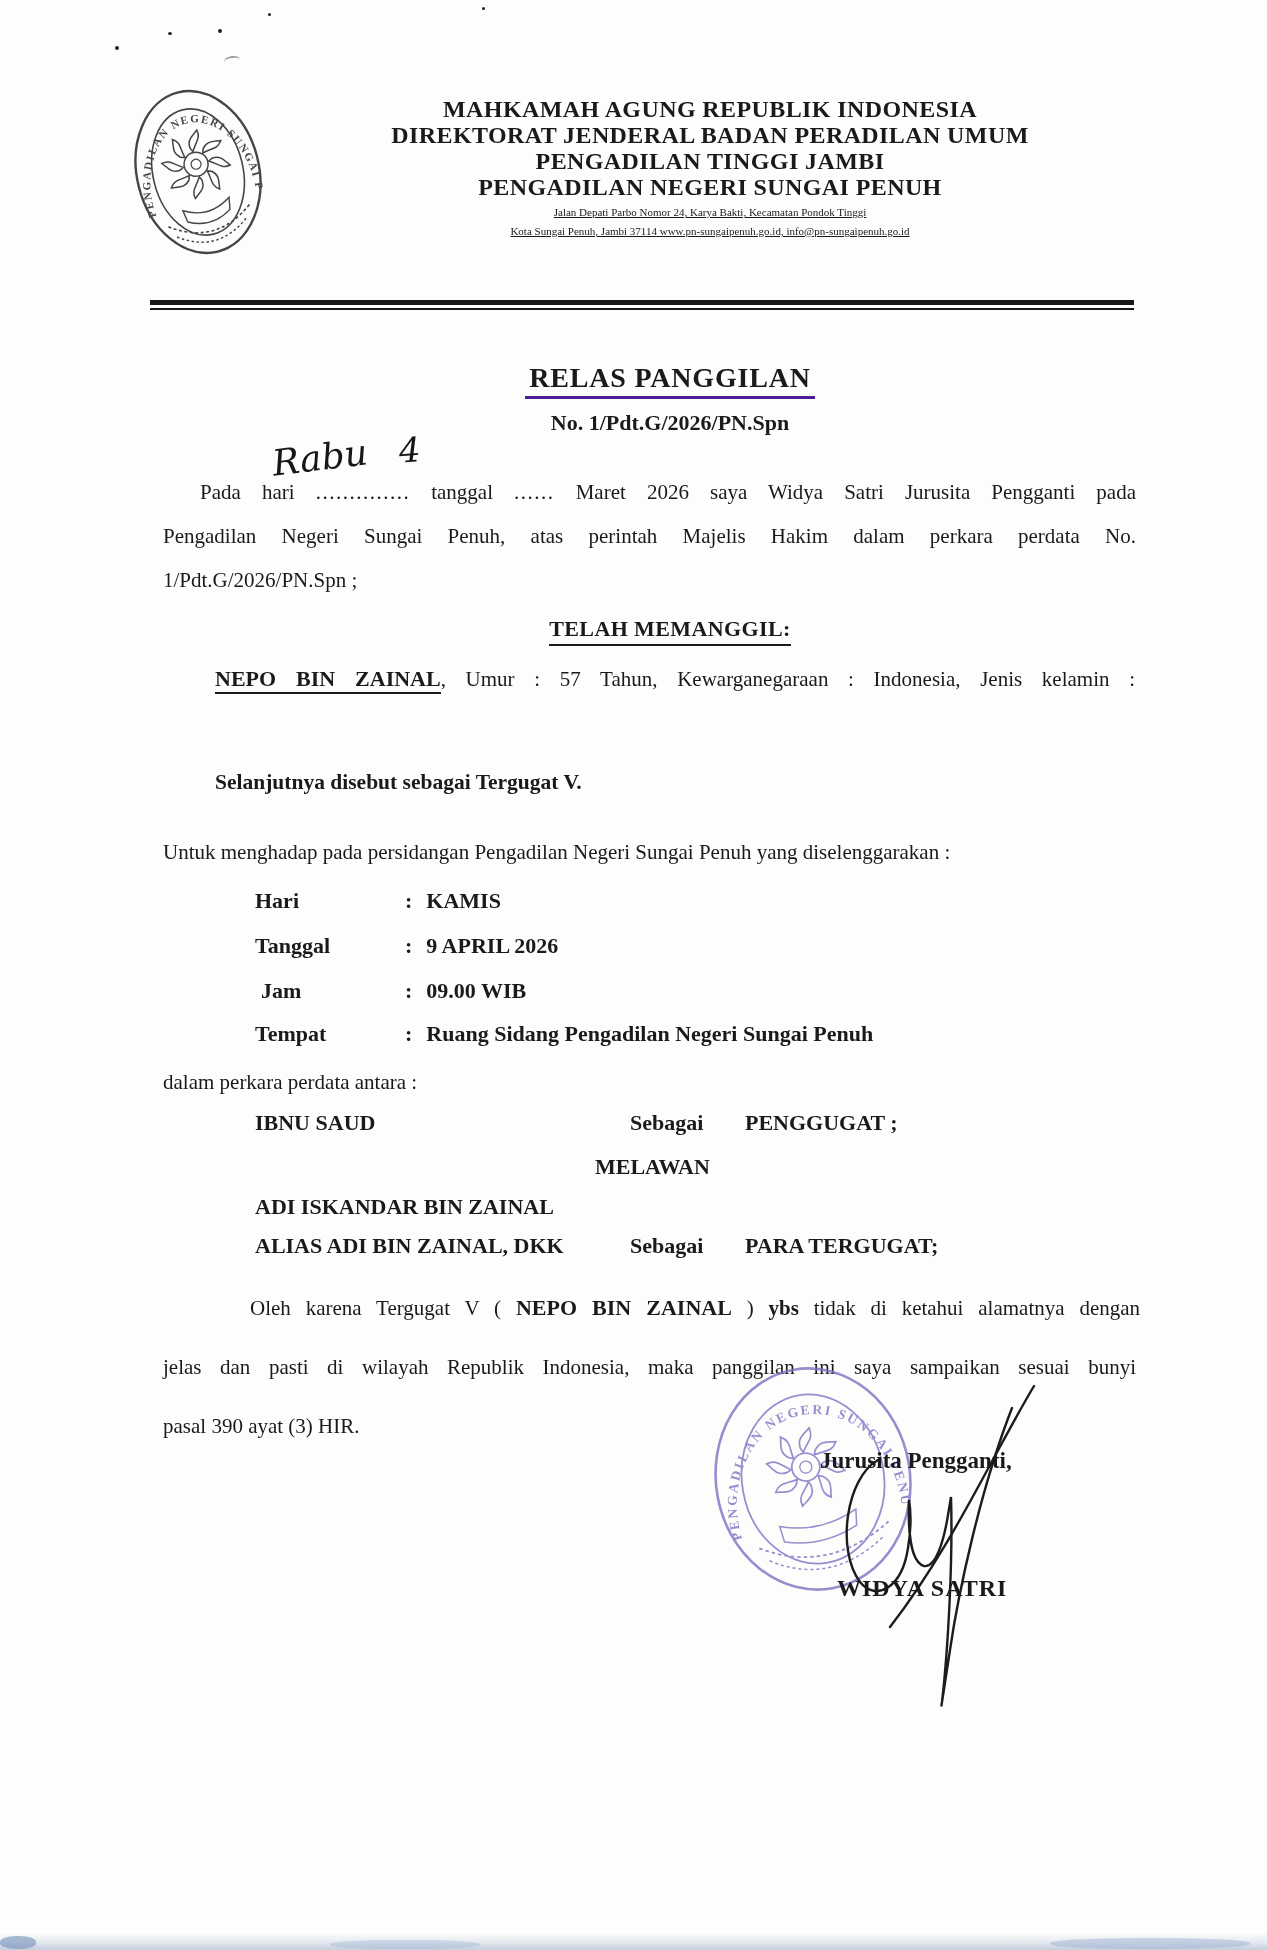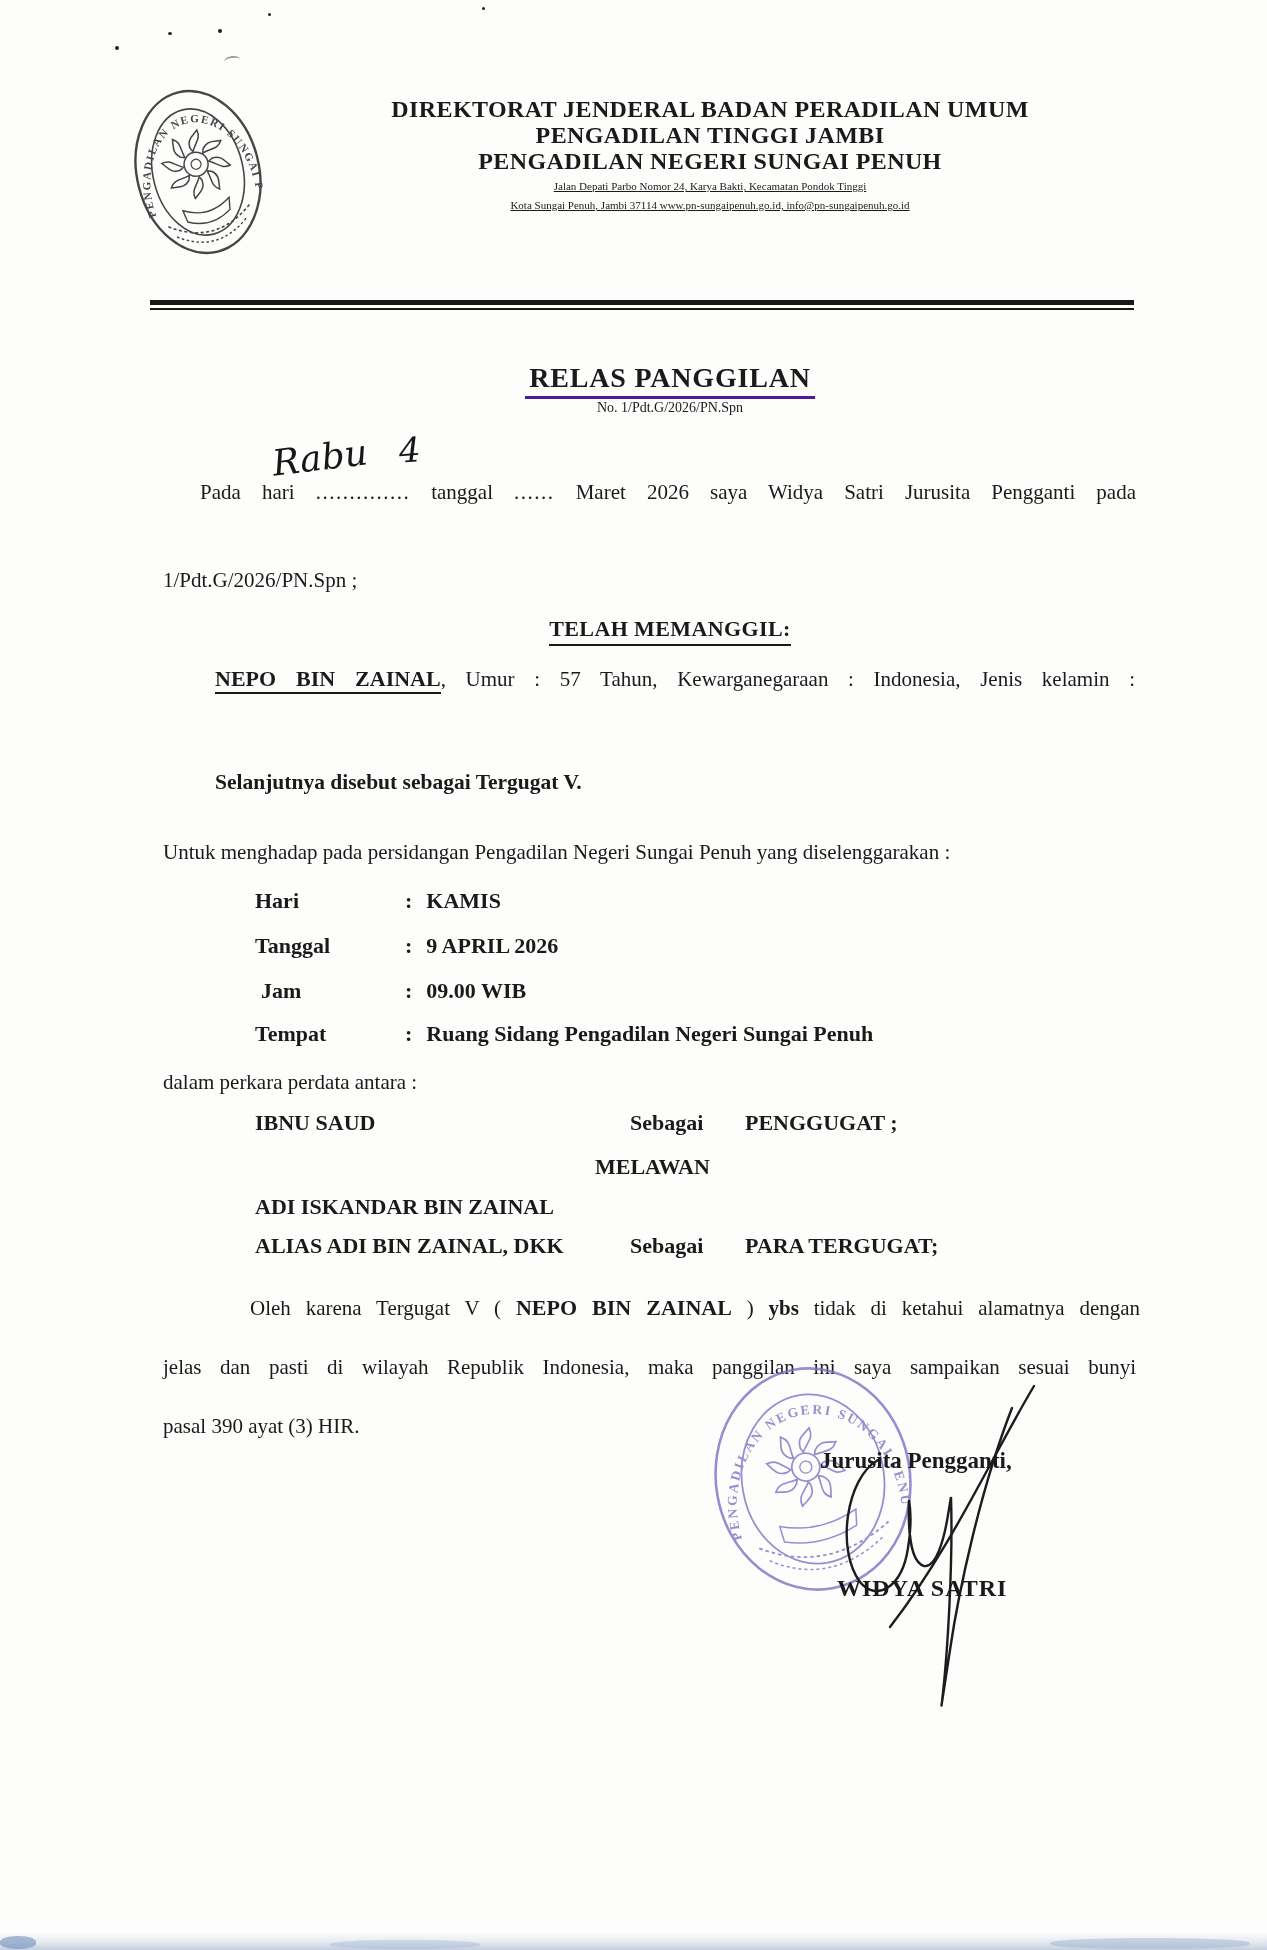--- a/index.html
+++ b/index.html
@@ -12,21 +12,21 @@
   
   .hdr{position:absolute;left:270px;top:96px;width:880px;text-align:center;}
   .hdr .h-line{font-weight:bold;font-size:24px;line-height:26px;letter-spacing:.4px;}
   .hdr .h-addr{font-size:11px;line-height:19px;text-decoration:underline;}
   .rule{position:absolute;left:150px;top:300px;width:984px;height:3px;
         border-top:5px solid #181818;border-bottom:2px solid #181818;}
   
   .titleblock{position:absolute;left:200px;top:362px;width:940px;text-align:center;}
   .doc-title{display:inline-block;font-weight:bold;font-size:28px;letter-spacing:.8px;
              border-bottom:3px solid #4c1d95;padding:0 4px 2px 4px;}
-  .doc-no{font-weight:normal;font-size:14px;margin-top:1px;}
+  .doc-no{font-weight:bold;font-size:22px;margin-top:11px;}
   
   .bl{position:absolute;font-size:21px;}
   .just{text-align:justify;text-align-last:justify;}
   .b{font-weight:bold;}
   .uname{font-weight:bold;font-size:22px;border-bottom:2.5px solid #1a1a1a;padding-bottom:1px;}
   .dots{letter-spacing:1.5px;}
   .hand{position:absolute;font-family:"DejaVu Serif", serif;font-style:italic;color:#161616;}
   .centerline{text-align:center;}
   .heading-u{display:inline-block;font-weight:bold;font-size:22px;letter-spacing:.4px;
              border-bottom:2.5px solid #1a1a1a;padding-bottom:2px;}
@@ -78,20 +78,21 @@
           <path transform="rotate(315)" d="M0,-13 C5,-22 11,-24 9,-33 C3,-28 -3,-26 -2,-17 Z"></path>
         </g>
       </g>
       <path d="M 48,126 Q 72,140 96,124 L 94,136 Q 72,150 50,138 Z" stroke-width="1.4"></path>
       <path d="M 30,138 Q 72,168 114,136" stroke-width="1.6" stroke-dasharray="3,2.5"></path>
       <path d="M 36,150 Q 72,176 108,148" stroke-width="1.4" stroke-dasharray="2.5,2.5"></path>
     </g>
   </svg>
 
   <div class="hdr">
+    <div class="h-line">MAHKAMAH AGUNG REPUBLIK INDONESIA</div>
     <div class="h-line">DIREKTORAT JENDERAL BADAN PERADILAN UMUM</div>
     <div class="h-line">PENGADILAN TINGGI JAMBI</div>
     <div class="h-line">PENGADILAN NEGERI SUNGAI PENUH</div>
     <div class="h-addr" style="margin-top:3px;">Jalan Depati Parbo Nomor 24, Karya Bakti, Kecamatan Pondok Tinggi</div>
     <div class="h-addr">Kota Sungai Penuh, Jambi 37114 www.pn-sungaipenuh.go.id, info@pn-sungaipenuh.go.id</div>
   </div>
 
   <div class="rule"></div>
 
   <div class="titleblock">
@@ -101,20 +102,21 @@
 
   <div class="bl just" style="left:163px;top:480px;width:973px;text-indent:37px;">
     <span>Pada hari</span>
     <span class="dots">..............</span>
     <span>tanggal</span>
     <span class="dots">......</span>
     <span>Maret 2026 saya Widya Satri Jurusita Pengganti pada</span>
   </div>
   <div class="hand" style="left:272px;top:437px;font-size:36px;transform:rotate(-7deg);">Rabu</div>
   <div class="hand" style="left:399px;top:430px;font-size:34px;transform:rotate(-4deg);">4</div>
+  <div class="bl just" style="left:163px;top:524px;width:973px;">Pengadilan Negeri Sungai Penuh, atas perintah Majelis Hakim dalam perkara perdata No.</div>
   <div class="bl" style="left:163px;top:568px;">1/Pdt.G/2026/PN.Spn ;</div>
 
   <div class="bl centerline" style="left:200px;top:616px;width:940px;">
     <span class="heading-u">TELAH MEMANGGIL:</span>
   </div>
 
   <div class="bl just" style="left:215px;top:666px;width:920px;">
     <span class="uname">NEPO BIN ZAINAL</span><span>, Umur : 57 Tahun, Kewarganegaraan : Indonesia, Jenis kelamin :</span>
   </div>
   <div class="bl b" style="left:215px;top:770px;font-size:21.5px;">Selanjutnya disebut sebagai Tergugat V.</div>

